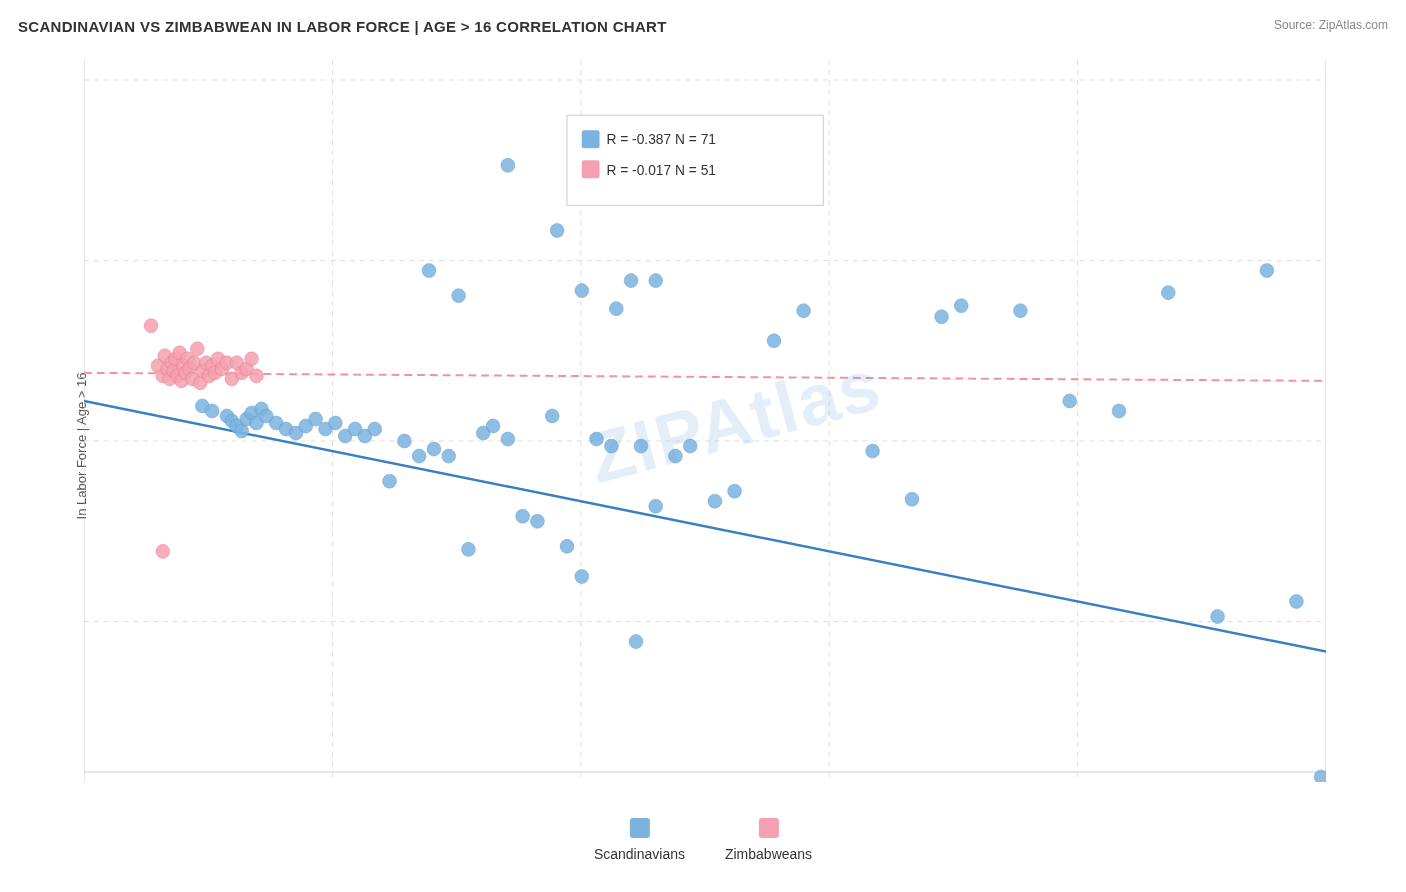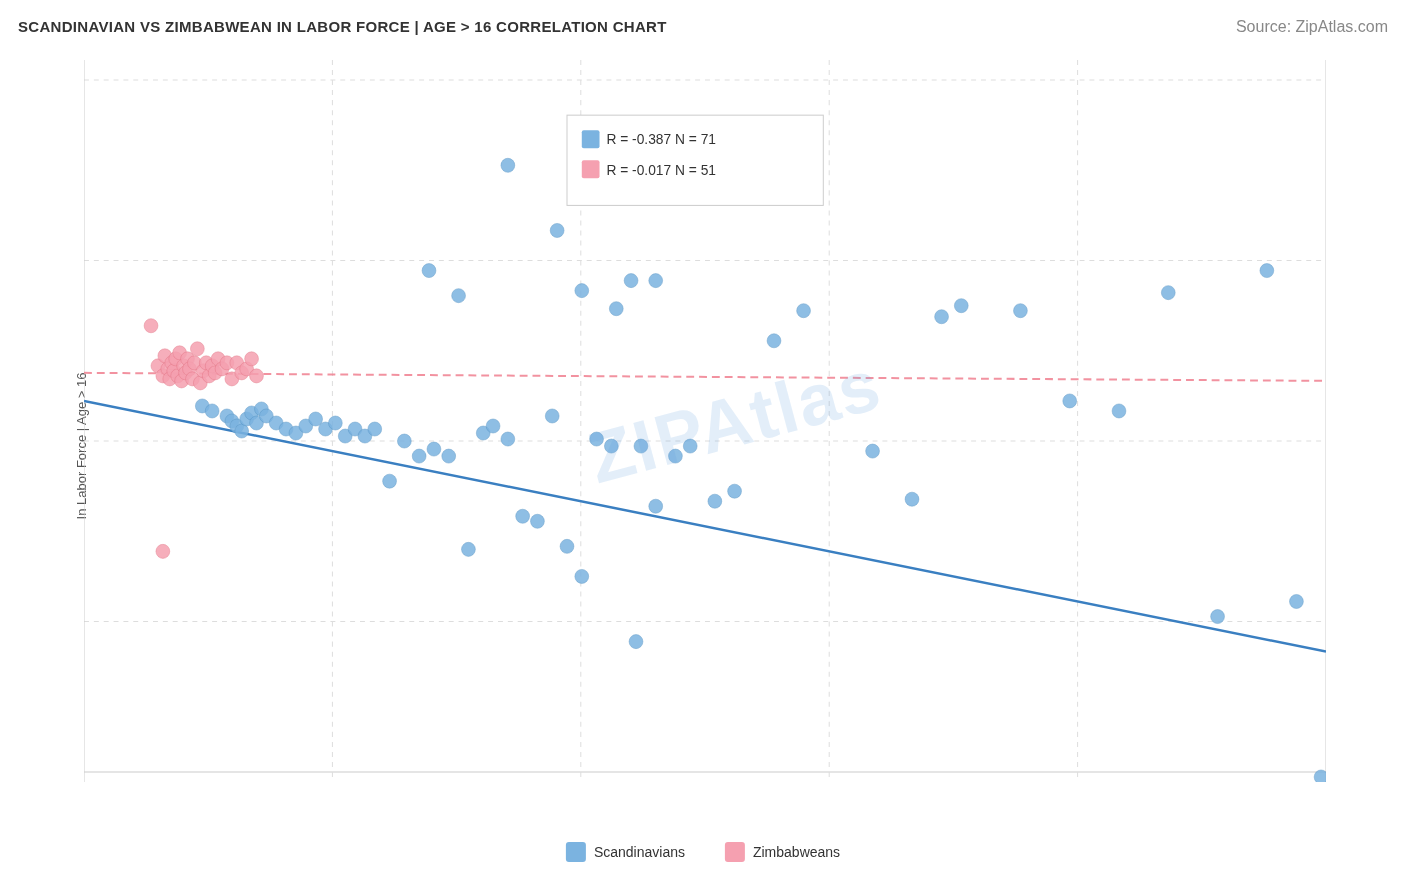--- a/index.html
+++ b/index.html
@@ -23,21 +23,21 @@
       left: 18px;
       font-size: 15px;
       font-weight: 600;
       color: #333;
       letter-spacing: 0.3px;
     }
     .source-text {
       position: absolute;
       top: 18px;
       right: 18px;
-      font-size: 16px;
+      font-size: 12px;
       color: #888;
     }
     .chart-area {
       position: absolute;
       top: 60px;
       left: 60px;
       right: 80px;
       bottom: 110px;
       margin-left: 24px;
     }
@@ -53,20 +53,21 @@
       display: flex;
       align-items: center;
       gap: 40px;
     }
     .legend-item {
       display: flex;
       align-items: center;
       gap: 8px;
       font-size: 14px;
       color: #333;
+      flex-direction: column;
     }
     .legend-swatch {
       width: 20px;
       height: 20px;
       border-radius: 3px;
     }
     .watermark {
       position: absolute;
       top: 50%;
       left: 50%;

